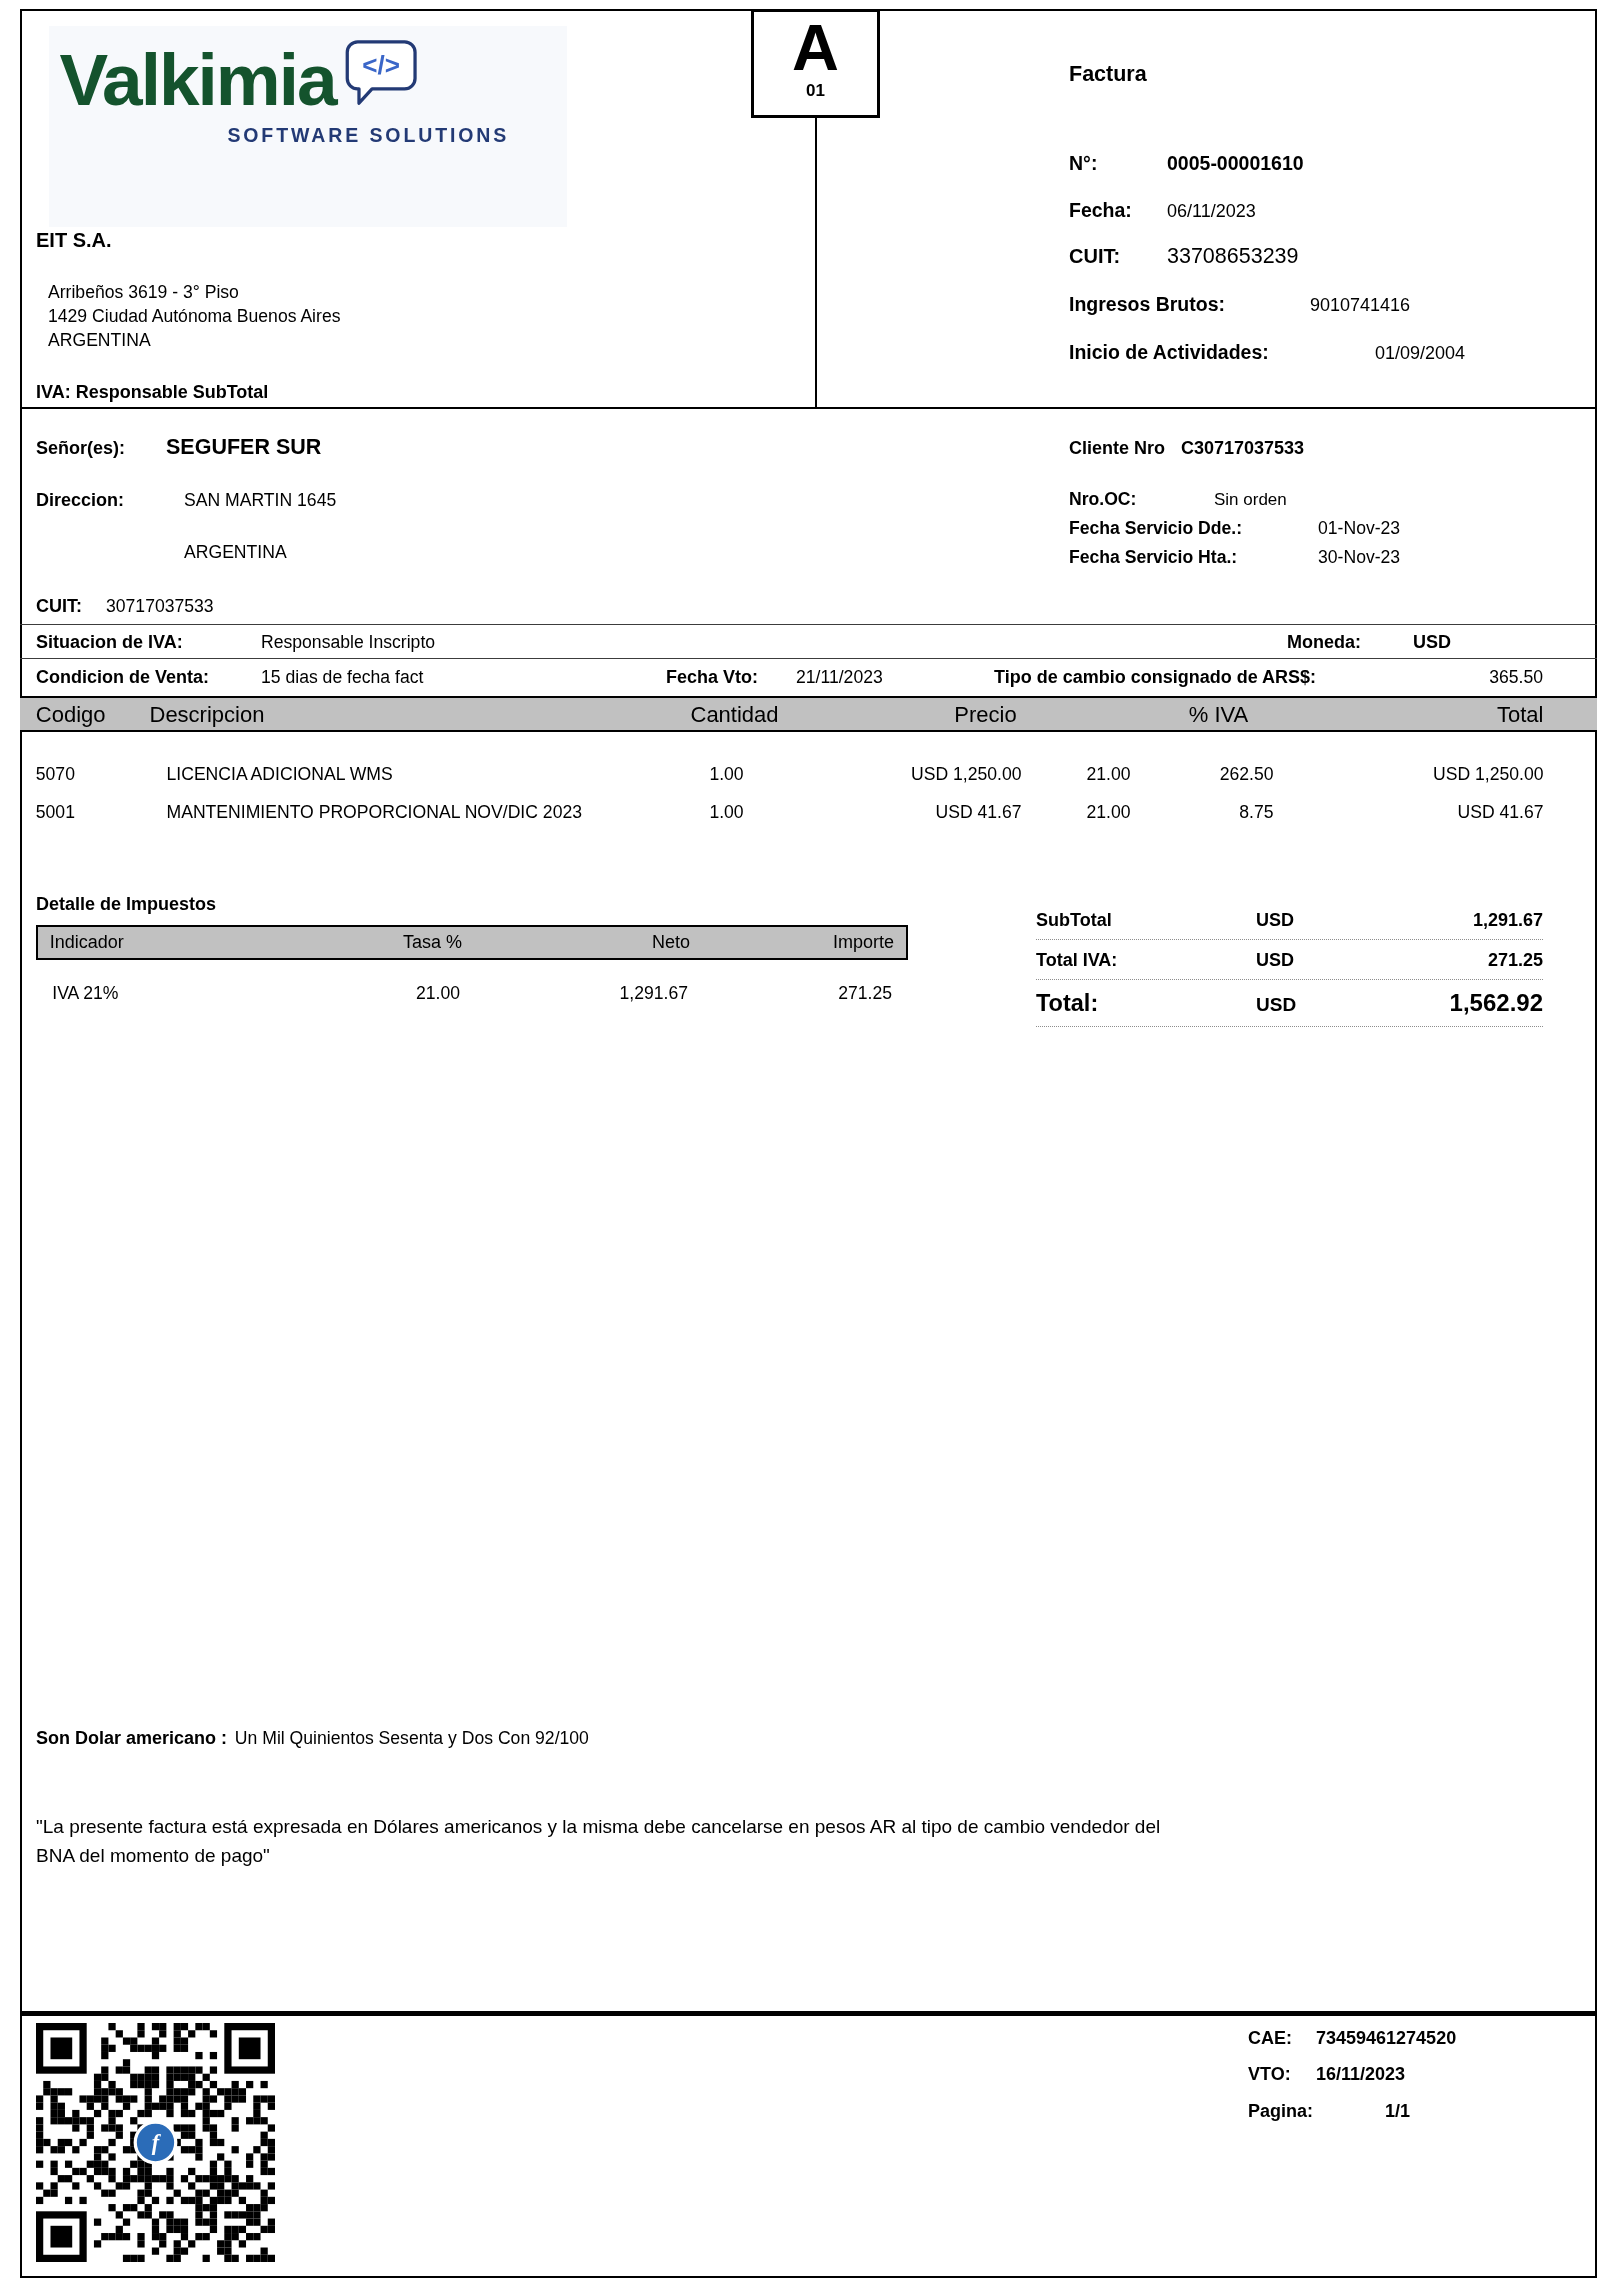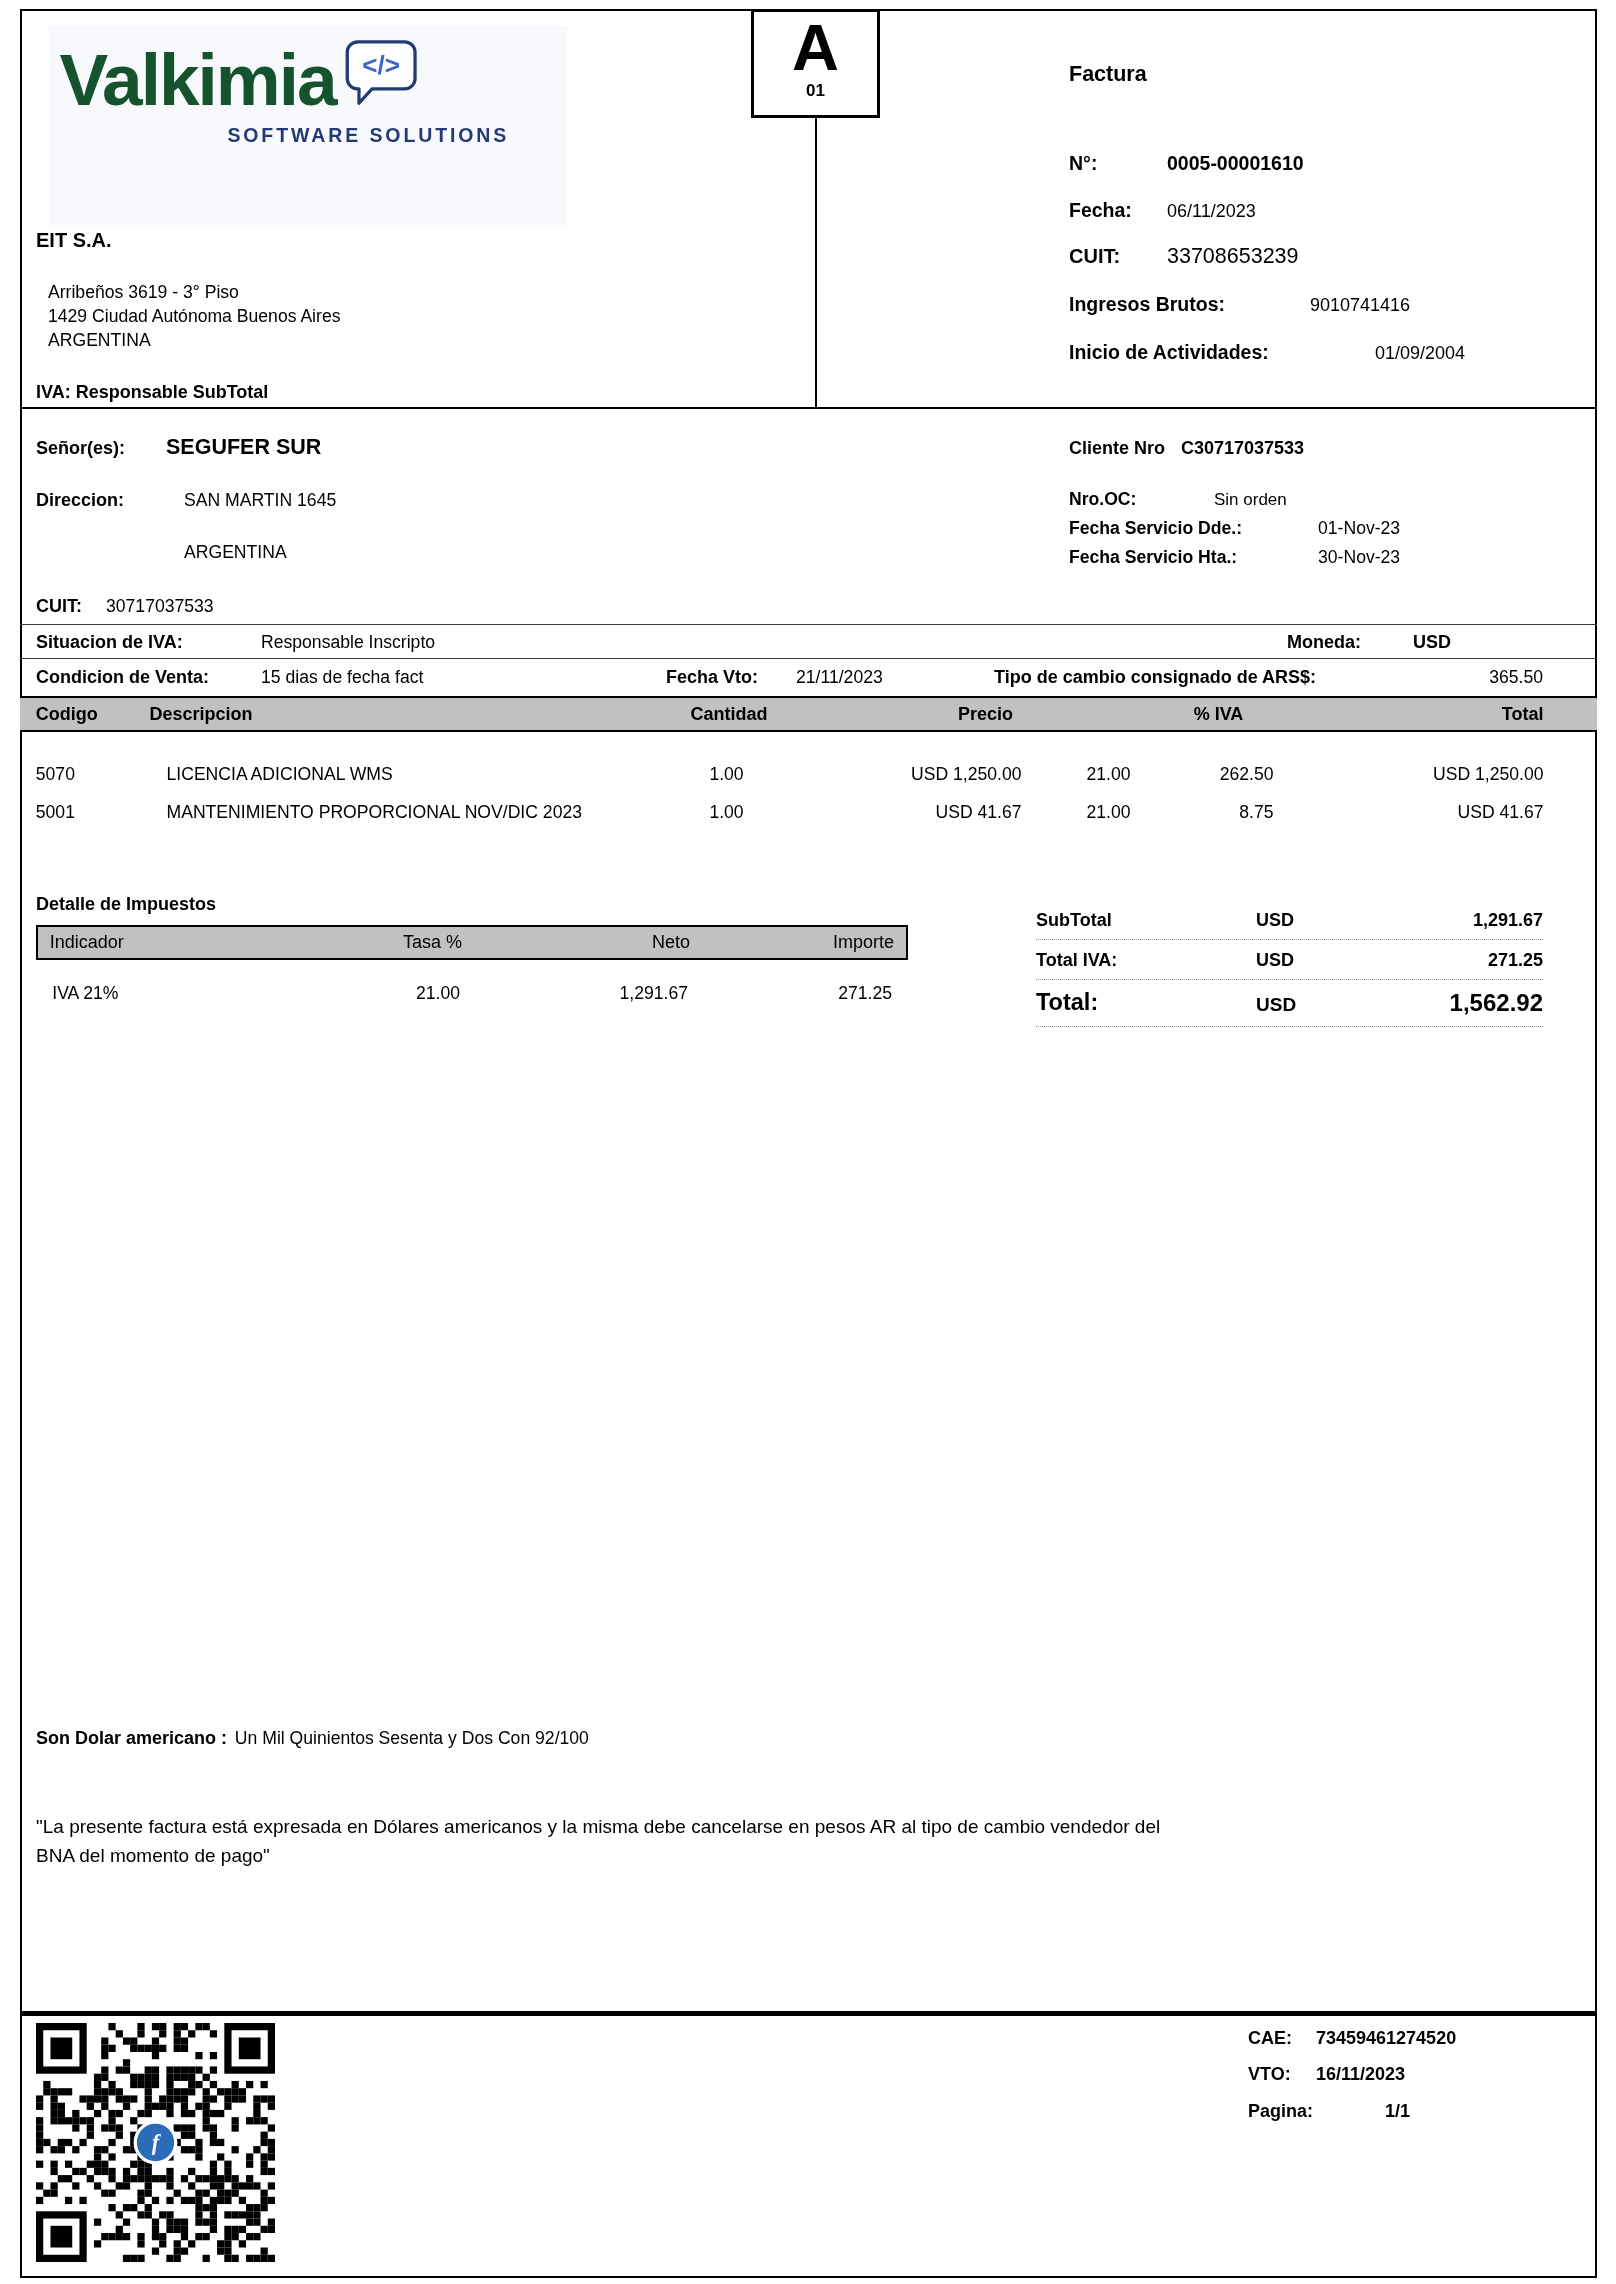--- a/index.html
+++ b/index.html
@@ -16,26 +16,26 @@
   .outer-border{position:absolute;left:19.5px;top:9px;width:1577px;height:2269px;border:2px solid #000}
   .letter-box{width:129px;height:109px;border:3.3px solid #000;background:#fff;text-align:center;z-index:2}
   .letter{font-size:65px;font-weight:bold;line-height:1.02;margin-top:2.6px}
   .letter-code{font-size:17px;font-weight:bold;margin-top:0}
   .logo-card{width:518px;height:201px;background:#f7f9fc;padding:17px 0 0 10.4px}
   .logo-row{display:flex;align-items:flex-start}
   .logo-word{font-size:73px;font-weight:bold;color:#14532d;letter-spacing:-2px;line-height:1}
   .logo-icon{margin-left:6.5px;margin-top:-5.2px}
   .logo-tagline{font-size:19.5px;font-weight:bold;color:#233a75;letter-spacing:2.9px;margin:7.8px 0 0 168px}
   .ithead{position:absolute;background:#c1c1c1;border-top:2px solid #000;border-bottom:2px solid #000}
-  .hcell{position:absolute;font-size:18px;font-weight:bold;line-height:33px;white-space:nowrap}
+  .hcell{position:absolute;font-size:22px;font-weight:normal;line-height:33px;white-space:nowrap}
   .irow{position:absolute;font-size:17.6px;height:26px}
   .icell{position:absolute;white-space:nowrap}
   .taxhead{position:absolute;background:#c1c1c1;border:2px solid #000}
   .txcell{position:absolute;font-size:18px;font-weight:normal;line-height:30px;white-space:nowrap}
-  .tot-row{position:absolute;display:flex;align-items:flex-start;border-bottom:1.3px dotted #8d8d8d}
+  .tot-row{position:absolute;display:flex;align-items:center;border-bottom:1.3px dotted #8d8d8d}
   .ctr{text-align:center}.rgt{text-align:right}
 </style>
 </head>
 <body>
 
 <div class="page">
 
   <div class="outer-border"></div>
   <div class="hline" style="left:19.5px;top:407px;width:1577px;height:2px"></div>
   <div class="vline" style="left:815px;top:117px;width:2px;height:292px"></div>

